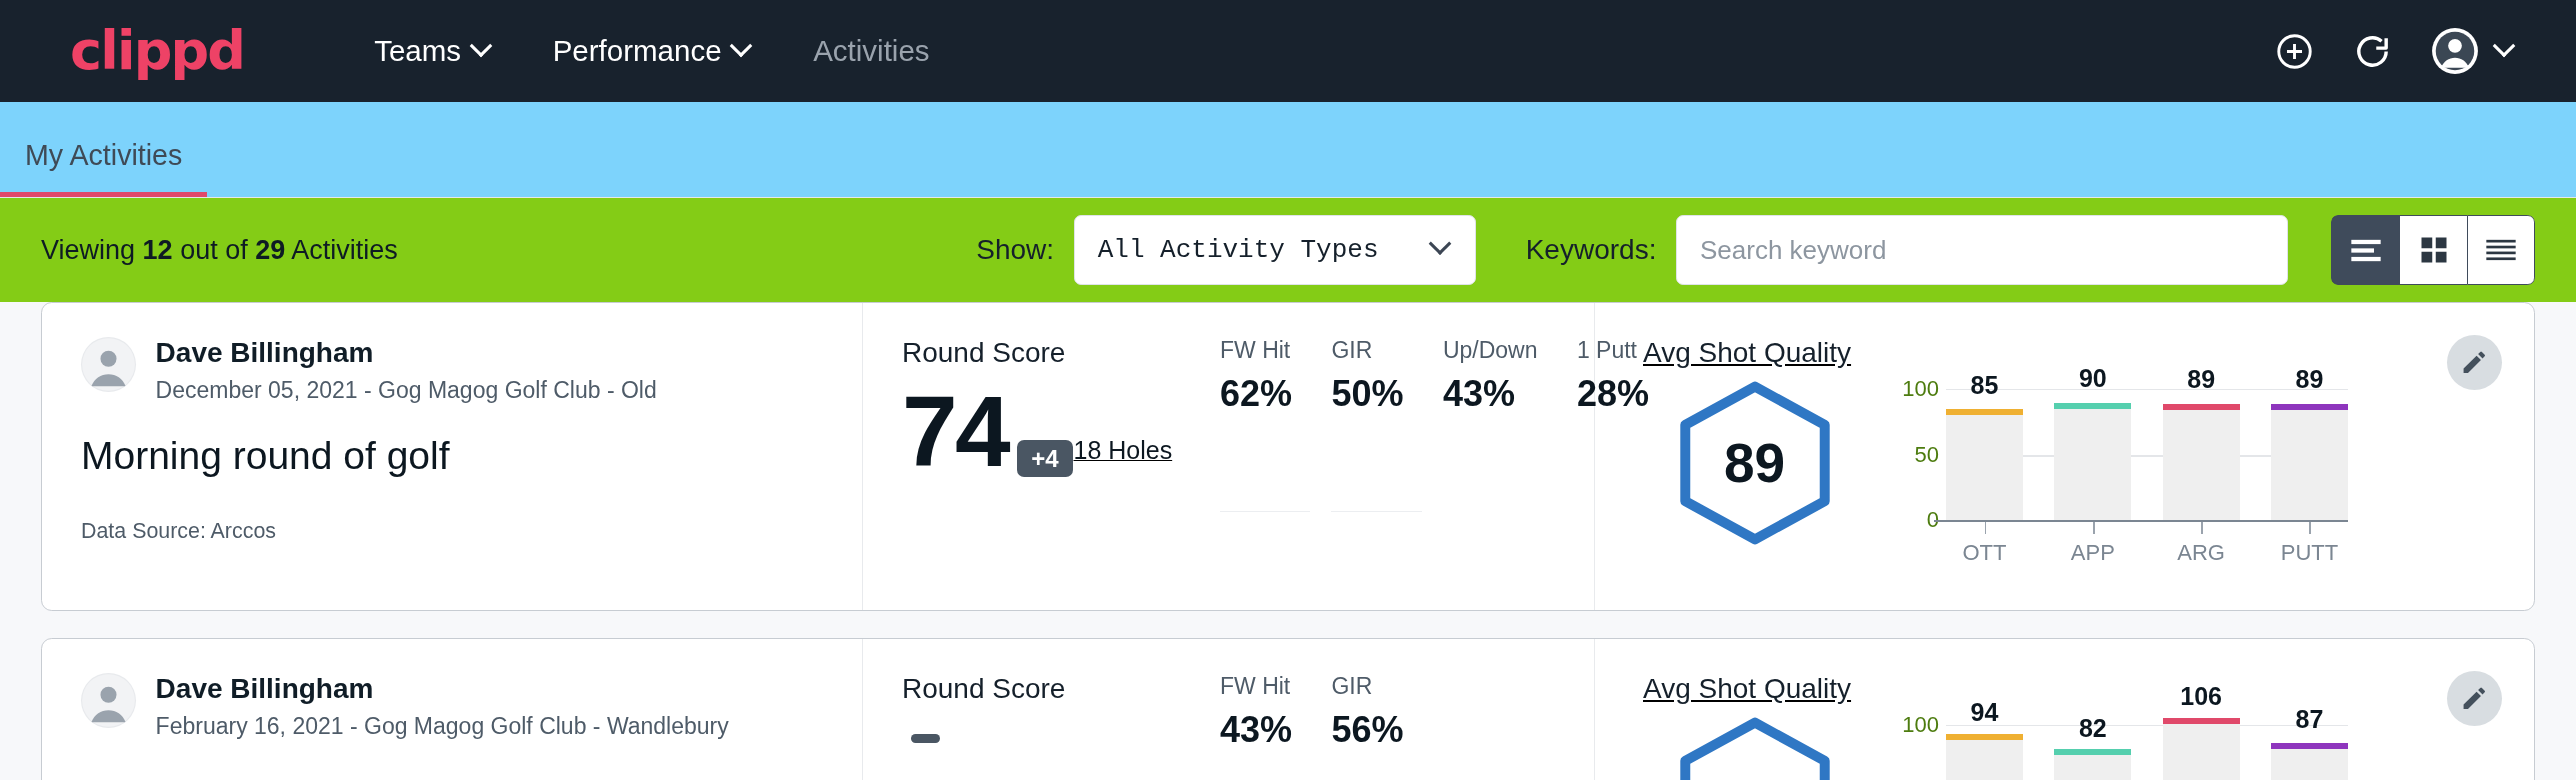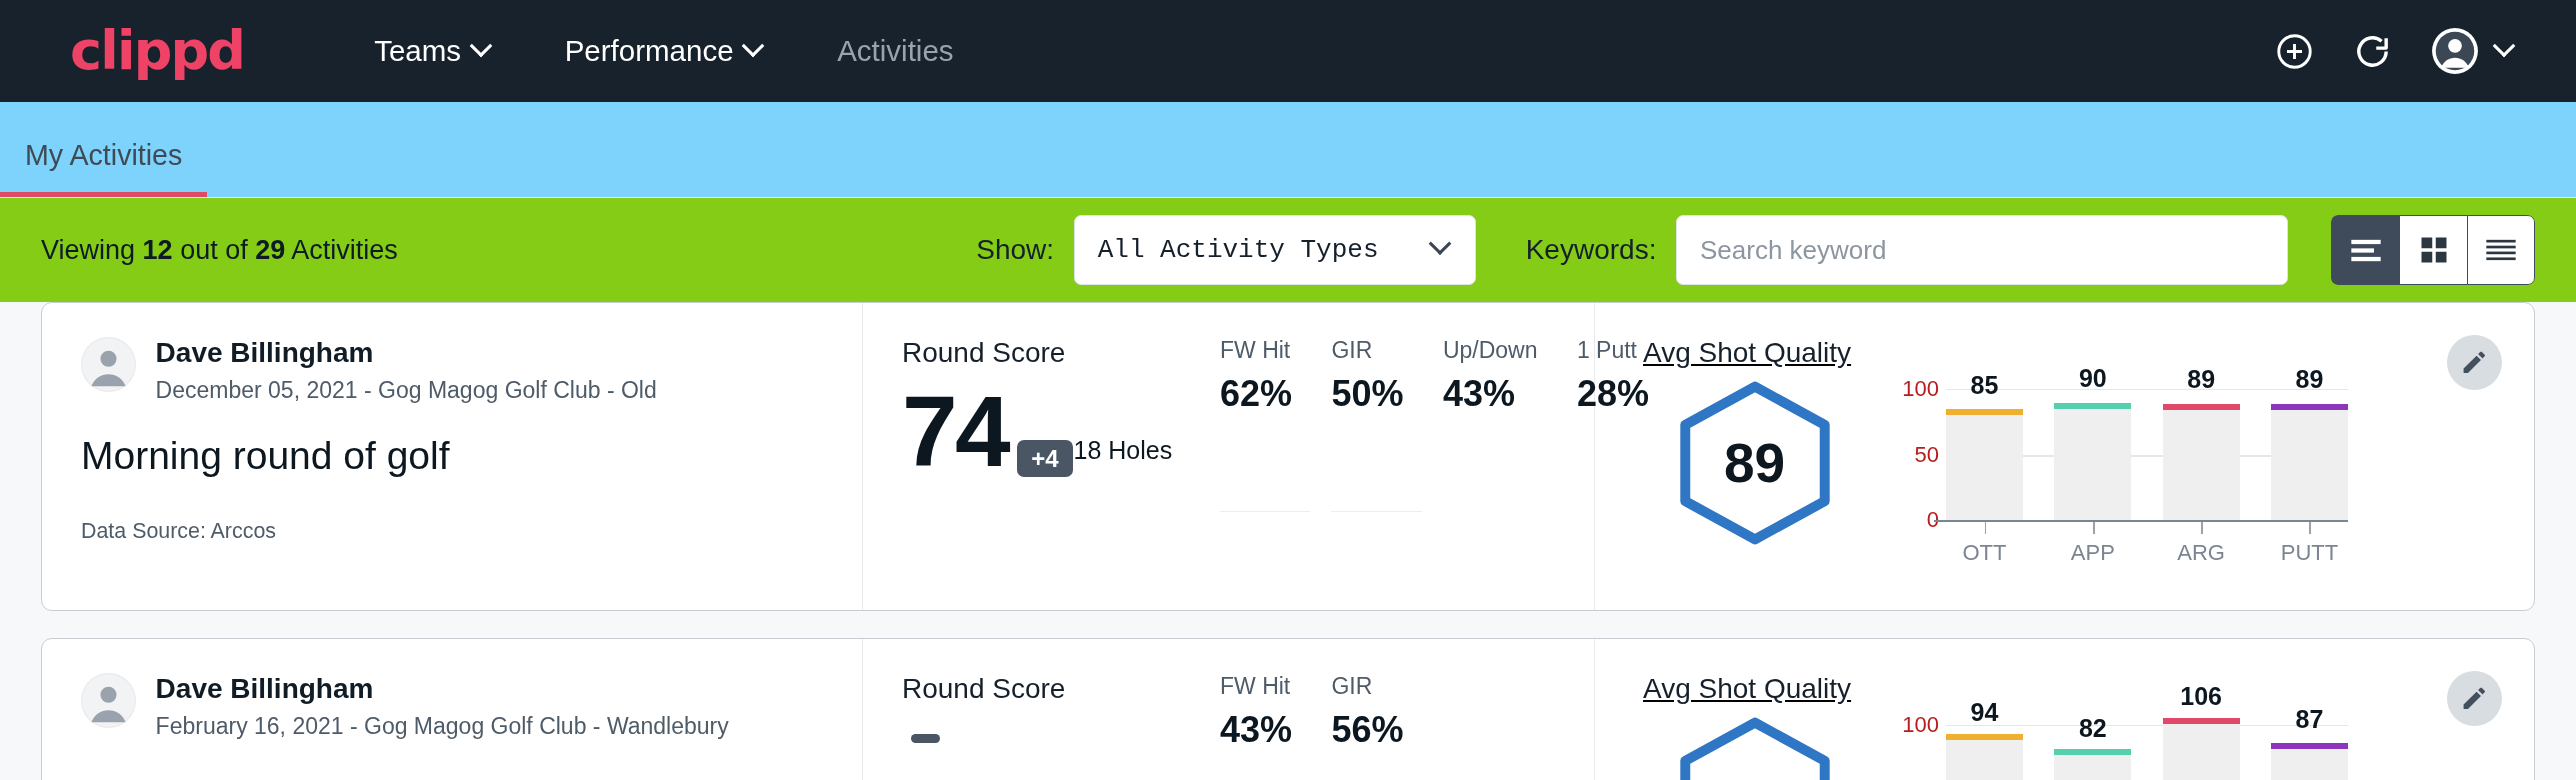--- a/index.html
+++ b/index.html
@@ -21,21 +21,21 @@
   .logo {
     font-size: 54px;
     font-weight: 700;
     color: #ee4266;
     letter-spacing: -1.8px;
     font-family: "DejaVu Sans", sans-serif;
     line-height: 1;
     margin-right: 98px;
     white-space: nowrap;
   }
-  .navlinks { display: flex; align-items: center; gap: 12px; }
+  .navlinks { display: flex; align-items: center; gap: 0; }
   .navitem {
     display: flex; align-items: center; gap: 11.6px;
     color: #ffffff;
     font-size: 29.5px;
     padding: 0 32px;
     white-space: nowrap;
     cursor: pointer;
   }
   .navitem.muted { color: #9aa3ad; }
   .caret {
@@ -199,21 +199,21 @@
   .hexwrap { width: 223px; display: flex; justify-content: center; padding-top: 5.4px; }
   .hexnum {
     position: absolute; inset: 0;
     display: flex; align-items: center; justify-content: center;
     font-size: 55px; font-weight: 700; color: #0c1720;
   }
   .hexbox { position: relative; width: 170px; height: 166px; }
 
   .chart { margin-left: 18px; position: relative; width: 464px; height: 187px; }
   .ylabels { position: absolute; left: 0; top: 0; width: 55px; height: 148px; }
-  .ylab { position: absolute; right: 0; font-size: 22px; color: #b91c1c; transform: translateY(-50%); }
+  .ylab { position: absolute; right: 0; font-size: 22px; color: #4d7c0f; transform: translateY(-50%); }
   .plot { position: absolute; left: 62px; top: 0; right: 0; height: 148px; }
   .gridline { position: absolute; left: 0; right: 0; height: 1.8px; background: #e4e6e9; }
   .axisline { position: absolute; left: -12.5px; right: 0; bottom: 0; height: 2.7px; background: #7b8692; }
   .bars { position: absolute; left: 0; right: 0; bottom: 2.7px; top: 0; display: flex; justify-content: space-between; align-items: flex-end; gap: 30px; }
   .barcol { width: 77px; position: relative; height: 100%; display: flex; flex-direction: column; justify-content: flex-end; }
   .barlabel {
     position: absolute; left: 0; right: 0; text-align: center;
     font-size: 25px; font-weight: 700; color: #0c1720;
   }
   .bar { background: #efefef; width: 100%; position: relative; }
@@ -352,21 +352,21 @@
     </div>
 
     <div class="col-score">
       <div class="sec-label">Round Score</div>
       <div class="scoreline">
         <span class="bignum">74</span>
         <span class="score-stack">
           <span class="badge">+4</span>
         </span>
       </div>
-      <div style="margin-top:-41px; margin-left:159px;">
+      <div style="margin-top:-41px; margin-left:159px;text-decoration:underline;">
         <span class="holes">18 Holes</span>
       </div>
     </div>
 
     <div class="col-stats">
       <div class="stat top">
         <div class="stat-label">FW Hit</div>
         <div class="stat-val">62%</div>
       </div>
       <div class="stat top">

